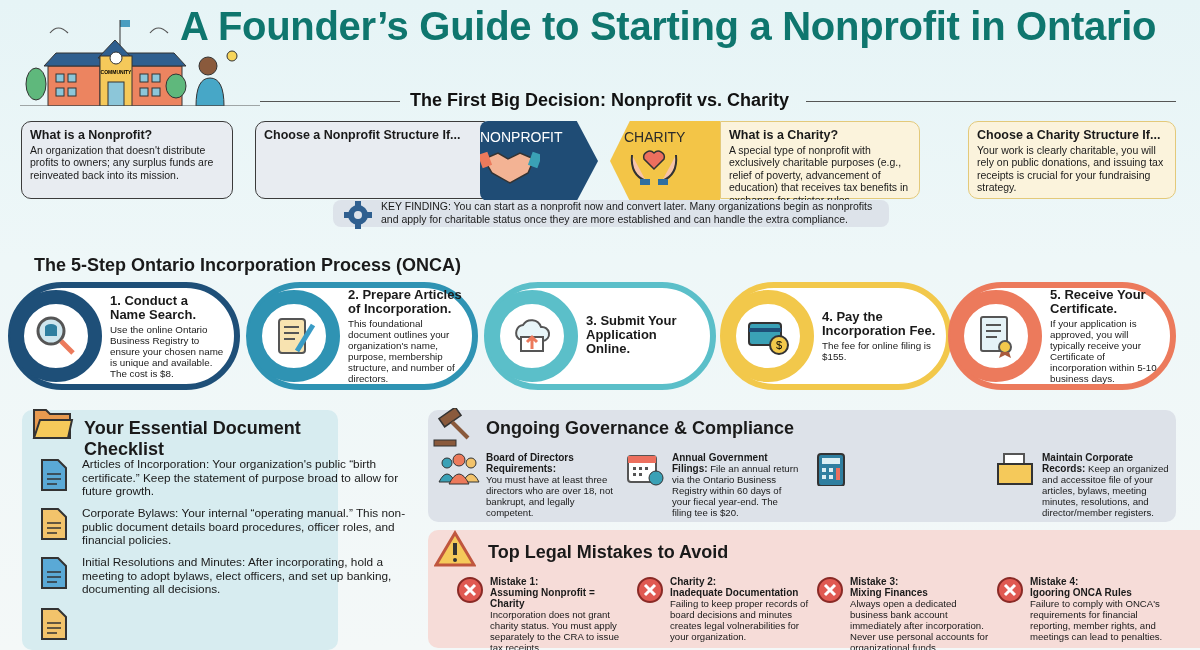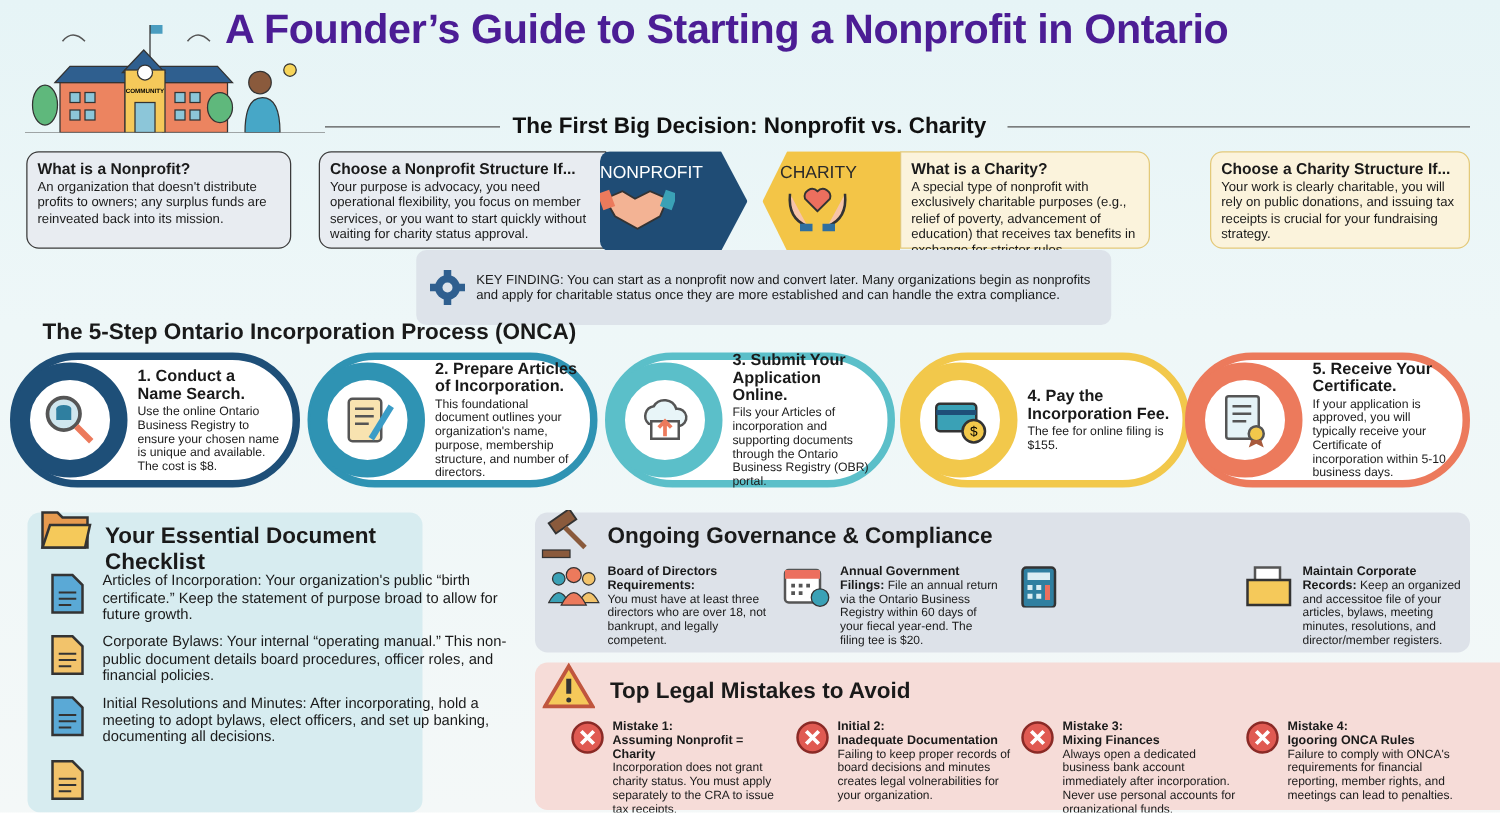--- a/index.html
+++ b/index.html
@@ -1,36 +1,36 @@
 <!DOCTYPE html>
 <html><head>
 <meta charset="utf-8">
 <style>
   *{box-sizing:border-box;margin:0;padding:0}
   html,body{width:1200px;height:650px;overflow:hidden}
   body{font-family:"Liberation Sans",sans-serif;color:#1a1a1a;
     background:linear-gradient(180deg,#e6f4f6 0%,#eef7f8 40%,#f4f8f8 100%);position:relative}
   .abs{position:absolute}
   
-  #title{left:180px;top:4px;font-size:33px;font-weight:bold;letter-spacing:-0.3px;color:#4c1d95}
+  #title{left:180px;top:4px;font-size:40px;font-weight:bold;letter-spacing:-0.3px;color:#0f766e}
   #hero{left:20px;top:8px;width:240px;height:98px}
   .subhead-line{height:1px;background:#555}
   #sub-title{left:410px;top:90px;font-size:18px;font-weight:bold;color:#111}
   
   .card{border:1.5px solid #3b3b3b;border-radius:10px;padding:7px 8px;font-size:10.5px;line-height:12.5px}
   .card h4{font-size:12.5px;margin-bottom:2px}
   .card.np{background:#e8ecf1}
   .card.ch{background:#fbf3dc;border-color:#e3c97a}
   .badge{color:#fff;font-weight:normal;font-size:14px;text-align:left;padding-top:8px}
   #np-badge{left:480px;top:121px;width:118px;height:80px;background:#1f4c75;
     clip-path:polygon(0 0,82% 0,100% 50%,82% 100%,0 100%);border-radius:8px 0 0 8px}
   #ch-badge{left:610px;top:121px;width:110px;height:80px;background:#f3c547;color:#2a2a2a;
     clip-path:polygon(18% 0,100% 0,100% 100%,18% 100%,0 50%);padding-left:14px}
-  #key-finding{left:333px;top:200px;width:556px;height:60px;background:#dde3ea;border-radius:8px;
-    display:flex;align-items:center;padding:0 10px;font-size:10.5px;line-height:12.5px}
+  #key-finding{left:333px;top:200px;width:556px;height:27px;background:#dde3ea;border-radius:8px;
+    display:flex;padding:0 10px;font-size:10.5px;line-height:12.5px}
   
   #steps-title{left:34px;top:255px;font-size:18px;font-weight:bold}
   .step{top:282px;height:108px;width:232px;border-radius:54px;background:#fff;border:6px solid;
     display:flex;align-items:center}
   .step .ic{width:92px;height:92px;border-radius:50%;border:14px solid;margin-left:-4px;
     display:flex;align-items:center;justify-content:center;background:#fff;flex:none}
   .step .tx{padding-left:8px;padding-right:10px;font-size:9.8px;line-height:11px}
   .step .tx h5{font-size:13px;line-height:14px;margin-bottom:2px}
   
   .panel{border-radius:10px}
@@ -84,21 +84,20 @@
 <div class="abs subhead-line" style="left:260px;top:101px;width:140px"></div>
 <div class="abs" id="sub-title">The First Big Decision: Nonprofit vs. Charity</div>
 <div class="abs subhead-line" style="left:806px;top:101px;width:370px"></div>
 
 <div class="abs card np" style="left:21px;top:121px;width:212px;height:78px">
   <h4>What is a Nonprofit?</h4>
   <p>An organization that doesn't distribute profits to owners; any surplus funds are reinveated back into its mission.</p>
 </div>
 <div class="abs card np" style="left:255px;top:121px;width:230px;height:78px;border-radius:10px 0 0 10px">
   <h4>Choose a Nonprofit Structure If...</h4>
-  <p>Your purpose is advocacy, you need operational flexibility, you focus on member services, or you want to start quickly without waiting for charity status approval.</p>
 </div>
 <div class="abs badge" id="np-badge">
   <div>NONPROFIT</div>
   <svg width="60" height="42" viewBox="0 0 60 42">
     <path d="M4 14 l14-6 l10 6 l12-6 l14 6 l-6 14 l-18 10 l-18-10z" fill="#f3b394" stroke="#333" stroke-width="1.5"></path>
     <rect x="0" y="8" width="10" height="14" fill="#ec7a5c" transform="rotate(-20 5 15)"></rect>
     <rect x="50" y="8" width="10" height="14" fill="#3aa1b6" transform="rotate(20 55 15)"></rect>
   </svg>
 </div>
 <div class="abs badge" id="ch-badge">
@@ -168,21 +167,20 @@
 <div class="abs step" style="left:484px;border-color:#5bbfc9">
   <div class="ic" style="border-color:#5bbfc9">
     <svg width="46" height="46" viewBox="0 0 46 46">
         <path d="M10 26 a8 8 0 0 1 4-14 a10 10 0 0 1 18 2 a7 7 0 0 1 2 14z" fill="#e8f5f8" stroke="#555" stroke-width="2"></path>
         <rect x="12" y="24" width="22" height="14" fill="#fff" stroke="#555" stroke-width="2"></rect>
         <path d="M23 36 v-12 m-5 5 l5-5 l5 5" stroke="#ec7a5c" stroke-width="3" fill="none"></path>
       </svg>
   </div>
   <div class="tx">
       <h5>3. Submit Your Application Online.</h5>
-      <p>Fils your Articles of incorporation and supporting documents through the Ontario Business Registry (OBR) portal.</p>
     </div>
 </div>
 <div class="abs step" style="left:720px;border-color:#f2c84b">
   <div class="ic" style="border-color:#f2c84b">
     <svg width="46" height="46" viewBox="0 0 46 46">
         <rect x="4" y="10" width="32" height="22" rx="3" fill="#3aa1b6" stroke="#333" stroke-width="2"></rect>
         <rect x="4" y="15" width="32" height="4" fill="#1e4f78"></rect>
         <circle cx="34" cy="32" r="9" fill="#f2c84b" stroke="#333" stroke-width="2"></circle>
         <text x="34" y="36" font-size="11" text-anchor="middle" font-family="Liberation Sans">$</text>
       </svg>
@@ -329,21 +327,21 @@
         <circle cx="14" cy="14" r="12" fill="#e05a52" stroke="#8a2a26" stroke-width="2"></circle>
         <path d="M9 9 l10 10 M19 9 l-10 10" stroke="#fff" stroke-width="3"></path>
       </svg>
     <div><b>Mistake 1:</b><br><b>Assuming Nonprofit = Charity</b><br><span>Incorporation does not grant charity status. You must apply separately to the CRA to issue tax receipts.</span></div>
   </div>
   <div class="mitem" style="left:208px;top:46px">
     <svg class="mi" width="28" height="28" viewBox="0 0 28 28">
         <circle cx="14" cy="14" r="12" fill="#e05a52" stroke="#8a2a26" stroke-width="2"></circle>
         <path d="M9 9 l10 10 M19 9 l-10 10" stroke="#fff" stroke-width="3"></path>
       </svg>
-    <div><b>Initial 2:</b><br><b>Inadequate Documentation</b><br><span>Failing to keep proper records of board decisions and minutes creates legal volnerabilities for your organization.</span></div>
+    <div><b>Charity 2:</b><br><b>Inadequate Documentation</b><br><span>Failing to keep proper records of board decisions and minutes creates legal volnerabilities for your organization.</span></div>
   </div>
   <div class="mitem" style="left:388px;top:46px">
     <svg class="mi" width="28" height="28" viewBox="0 0 28 28">
         <circle cx="14" cy="14" r="12" fill="#e05a52" stroke="#8a2a26" stroke-width="2"></circle>
         <path d="M9 9 l10 10 M19 9 l-10 10" stroke="#fff" stroke-width="3"></path>
       </svg>
     <div><b>Mistake 3:</b><br><b>Mixing Finances</b><br><span>Always open a dedicated business bank account immediately after incorporation. Never use personal accounts for organizational funds.</span></div>
   </div>
   <div class="mitem" style="left:568px;top:46px">
     <svg class="mi" width="28" height="28" viewBox="0 0 28 28">

